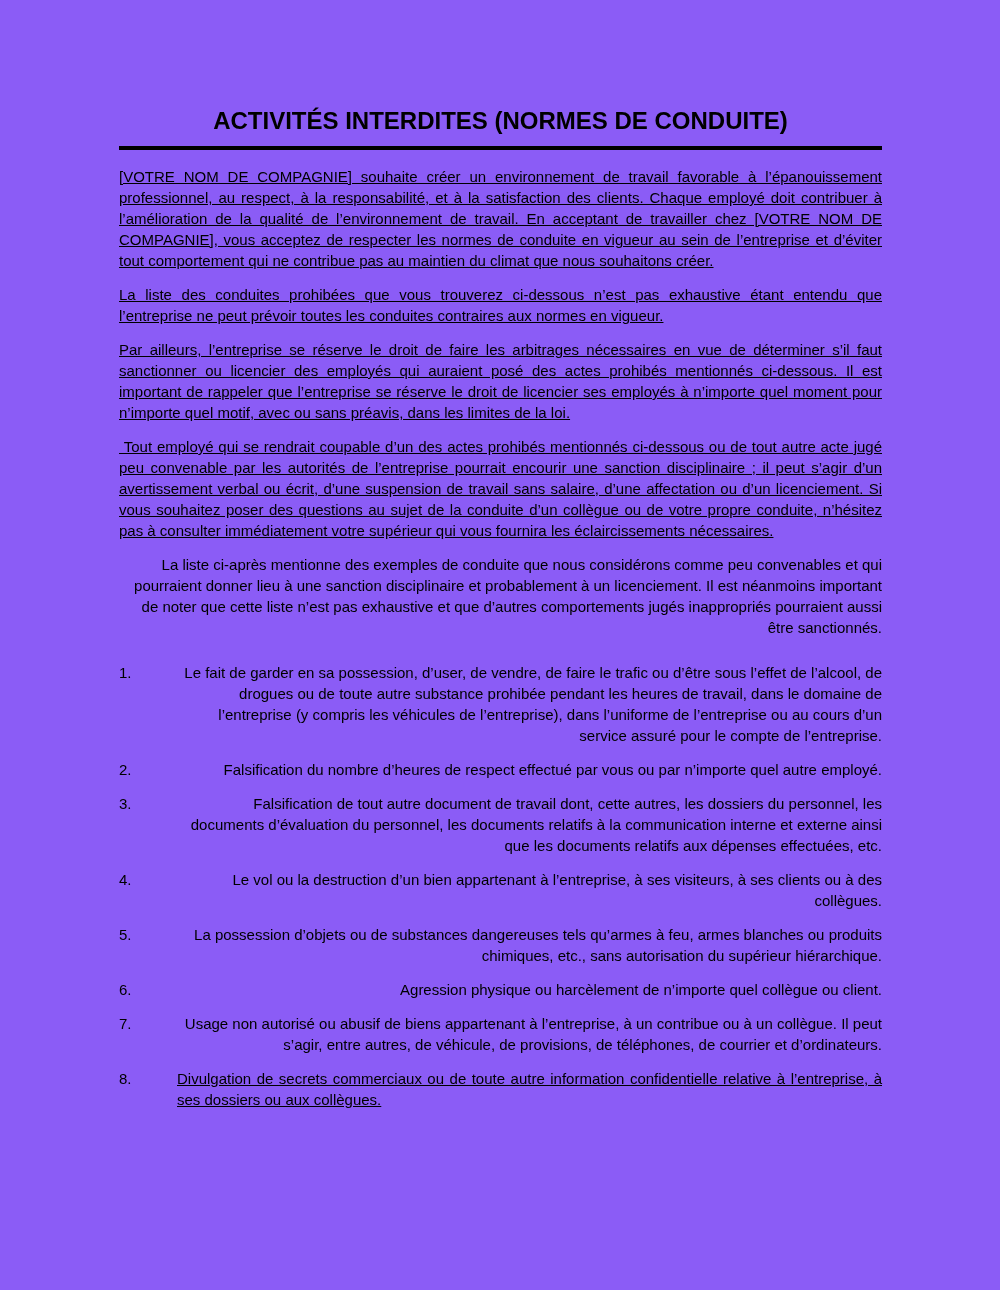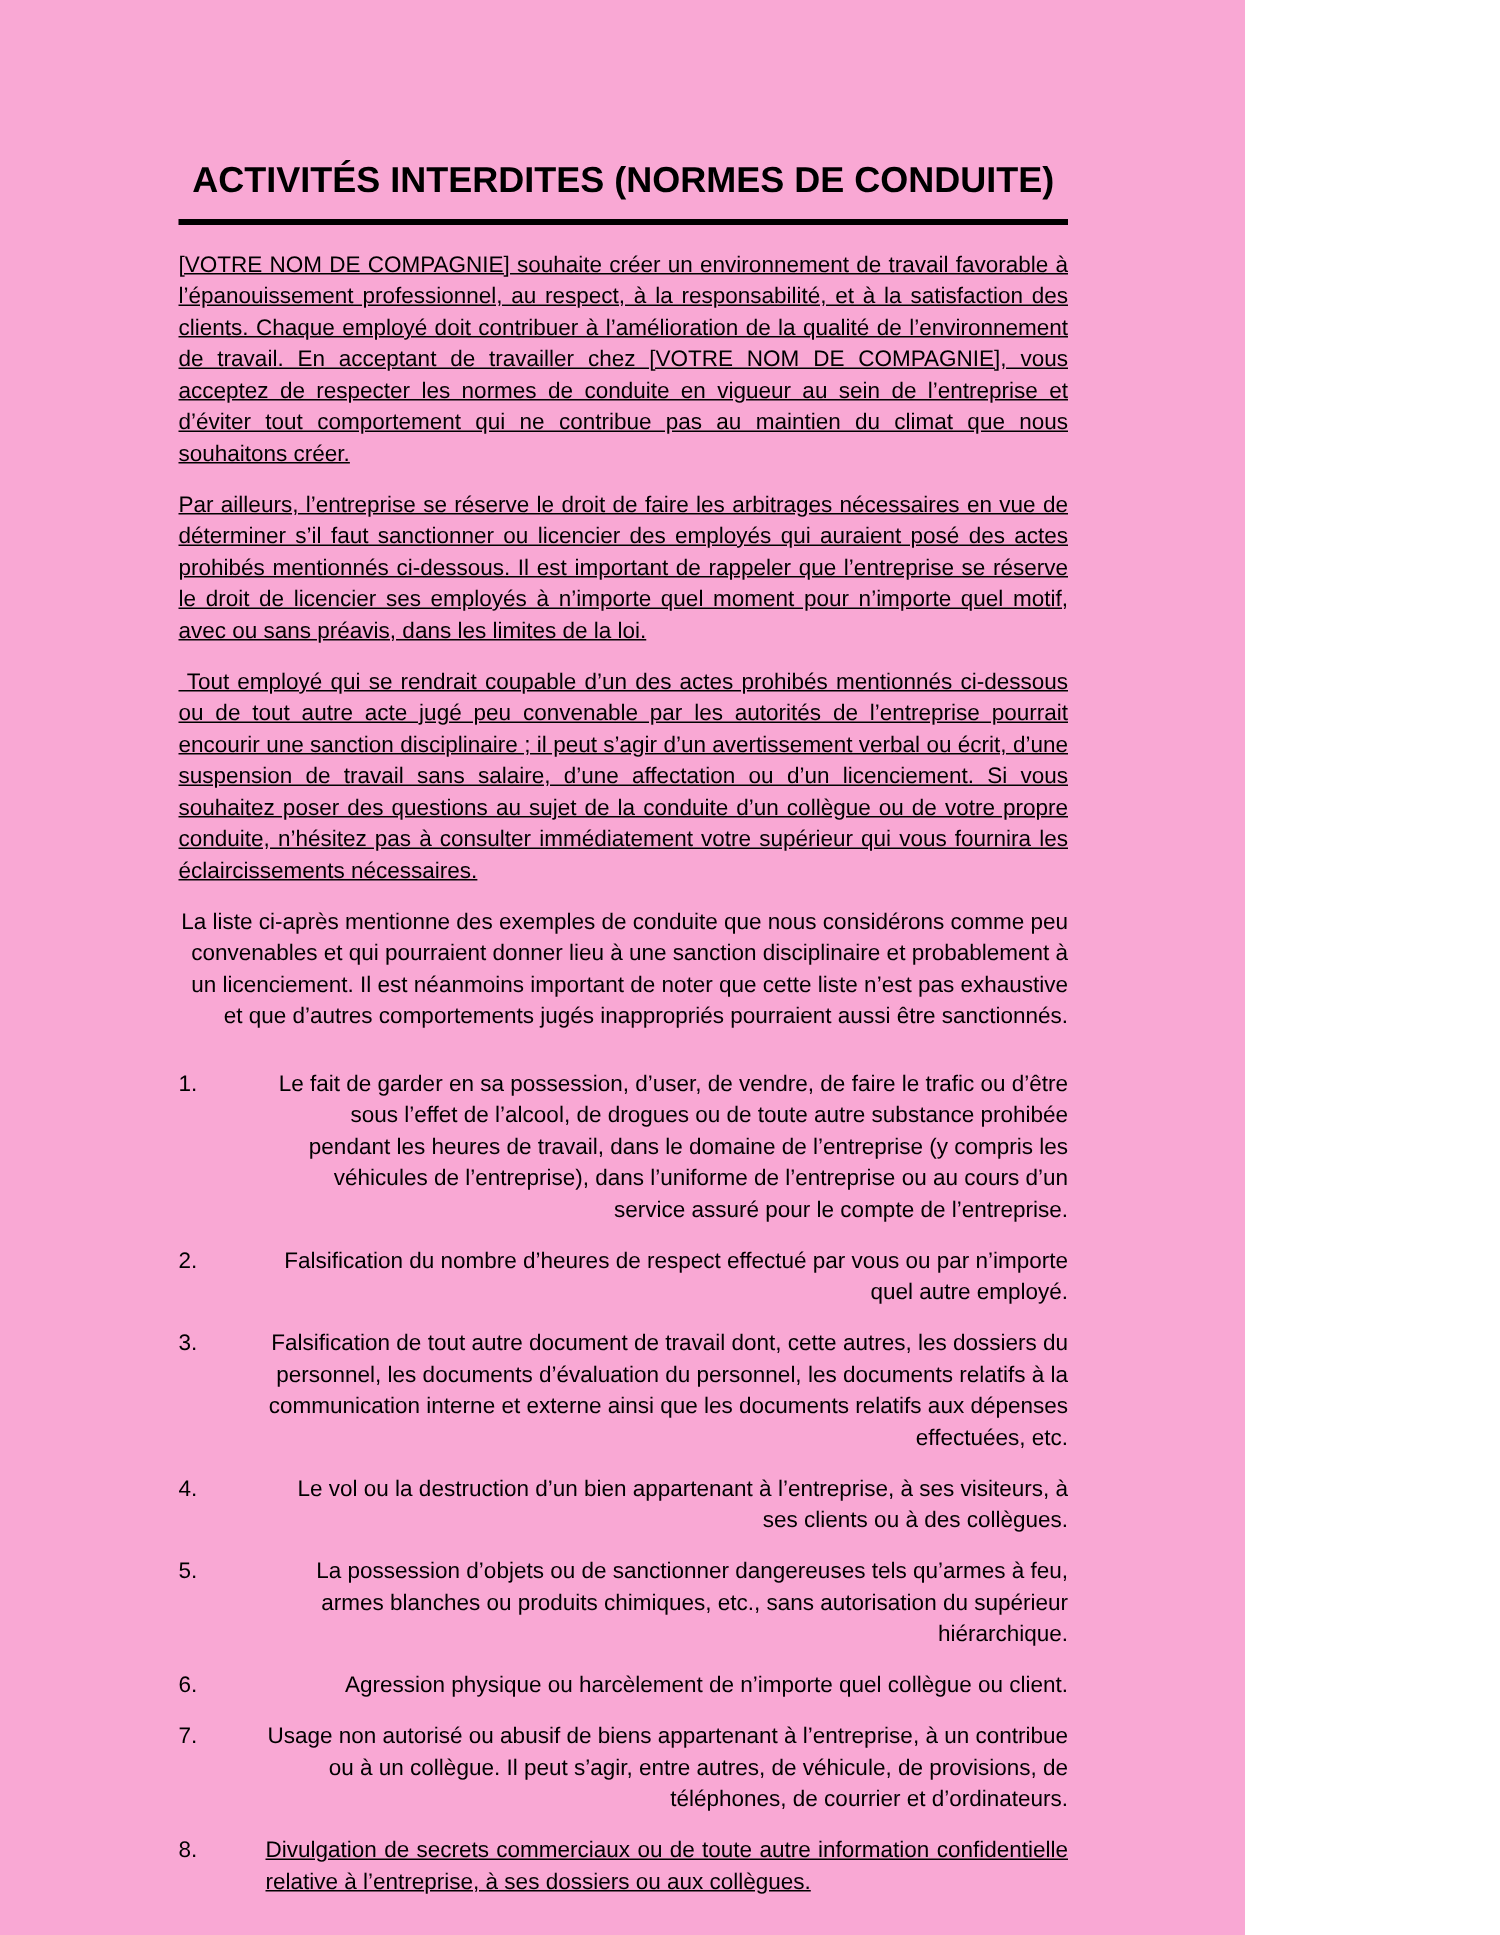--- a/index.html
+++ b/index.html
@@ -2,23 +2,23 @@
 <html><head>
 <meta charset="utf-8">
 <style>
   html, body {
     margin: 0;
     padding: 0;
     background: #ffffff;
   }
   .page {
     position: relative;
-    width: 830px;
+    width: 1000px;
     height: 1290px;
-    background: #f9a8d4;
+    background: #8b5cf6;
     box-sizing: border-box;
     padding: 106px 118px 0 119px;
     font-family: "Liberation Sans", sans-serif;
     font-size: 15px;
     line-height: 21px;
     color: #000000;
     overflow: hidden;
   }
   .doc-title {
     margin: 0 0 11px 0;
@@ -56,20 +56,21 @@
 </style>
 </head>
 <body>
 
 <div class="page">
 
   <h1 class="doc-title">ACTIVITÉS INTERDITES (NORMES DE CONDUITE)</h1>
   <div class="title-rule"></div>
 
   <p class="para justify">[VOTRE NOM DE COMPAGNIE] souhaite créer un environnement de travail favorable à l’épanouissement professionnel, au respect, à la responsabilité, et à la satisfaction des clients. Chaque employé doit contribuer à l’amélioration de la qualité de l’environnement de travail. En acceptant de travailler chez [VOTRE NOM DE COMPAGNIE], vous acceptez de respecter les normes de conduite en vigueur au sein de l’entreprise et d’éviter tout comportement qui ne contribue pas au maintien du climat que nous souhaitons créer.</p>
+  <p class="para justify">La liste des conduites prohibées que vous trouverez ci-dessous n’est pas exhaustive étant entendu que l’entreprise ne peut prévoir toutes les conduites contraires aux normes en vigueur.</p>
   <p class="para justify">Par ailleurs, l’entreprise se réserve le droit de faire les arbitrages nécessaires en vue de déterminer s’il faut sanctionner ou licencier des employés qui auraient posé des actes prohibés mentionnés ci-dessous. Il est important de rappeler que l’entreprise se réserve le droit de licencier ses employés à n’importe quel moment pour n’importe quel motif, avec ou sans préavis, dans les limites de la loi.</p>
   <p class="para justify">&nbsp;Tout employé qui se rendrait coupable d’un des actes prohibés mentionnés ci-dessous ou de tout autre acte jugé peu convenable par les autorités de l’entreprise pourrait encourir une sanction disciplinaire ; il peut s’agir d’un avertissement verbal ou écrit, d’une suspension de travail sans salaire, d’une affectation ou d’un licenciement. Si vous souhaitez poser des questions au sujet de la conduite d’un collègue ou de votre propre conduite, n’hésitez pas à consulter immédiatement votre supérieur qui vous fournira les éclaircissements nécessaires.</p>
   <p class="para left">La liste ci-après mentionne des exemples de conduite que nous considérons comme peu convenables et qui pourraient donner lieu à une sanction disciplinaire et probablement à un licenciement. Il est néanmoins important de noter que cette liste n’est pas exhaustive et que d’autres comportements jugés inappropriés pourraient aussi être sanctionnés.</p>
 
   <div class="prohibited-list">
 
     <div class="list-item">
       <span class="num">1.</span>
       <span class="li-text left">Le fait de garder en sa possession, d’user, de vendre, de faire le trafic ou d’être sous l’effet de l’alcool, de drogues ou de toute autre substance prohibée pendant les heures de travail, dans le domaine de l’entreprise (y compris les véhicules de l’entreprise), dans l’uniforme de l’entreprise ou au cours d’un service assuré pour le compte de l’entreprise.</span>
     </div>
@@ -84,21 +85,21 @@
       <span class="li-text left">Falsification de tout autre document de travail dont, cette autres, les dossiers du personnel, les documents d’évaluation du personnel, les documents relatifs à la communication interne et externe ainsi que les documents relatifs aux dépenses effectuées, etc.</span>
     </div>
 
     <div class="list-item">
       <span class="num">4.</span>
       <span class="li-text left">Le vol ou la destruction d’un bien appartenant à l’entreprise, à ses visiteurs, à ses clients ou à des collègues.</span>
     </div>
 
     <div class="list-item">
       <span class="num">5.</span>
-      <span class="li-text left">La possession d’objets ou de sanctionner dangereuses tels qu’armes à feu, armes blanches ou produits chimiques, etc., sans autorisation du supérieur hiérarchique.</span>
+      <span class="li-text left">La possession d’objets ou de substances dangereuses tels qu’armes à feu, armes blanches ou produits chimiques, etc., sans autorisation du supérieur hiérarchique.</span>
     </div>
 
     <div class="list-item">
       <span class="num">6.</span>
       <span class="li-text left">Agression physique ou harcèlement de n’importe quel collègue ou client.</span>
     </div>
 
     <div class="list-item">
       <span class="num">7.</span>
       <span class="li-text left">Usage non autorisé ou abusif de biens appartenant à l’entreprise, à un contribue ou à un collègue. Il peut s’agir, entre autres, de véhicule, de provisions, de téléphones, de courrier et d’ordinateurs.</span>

